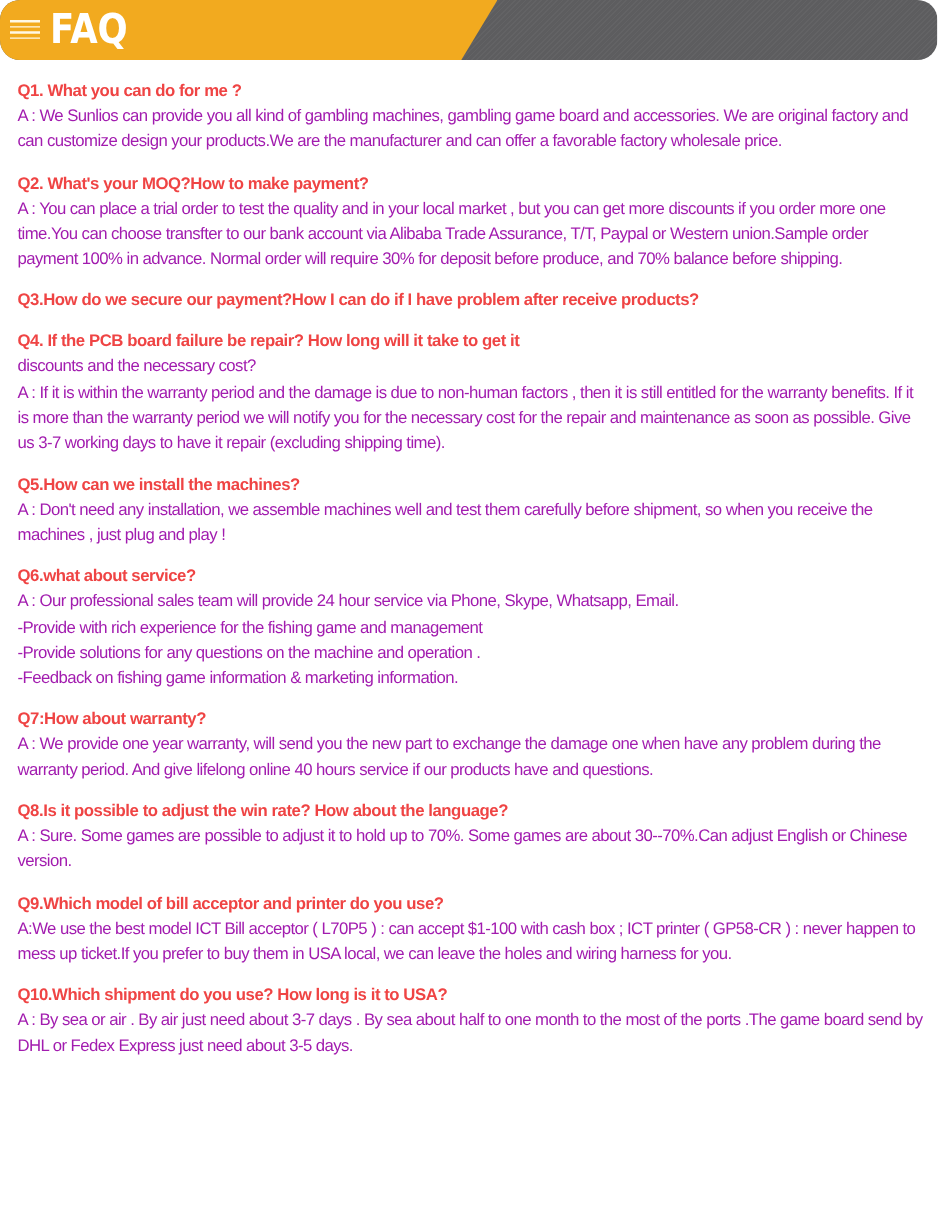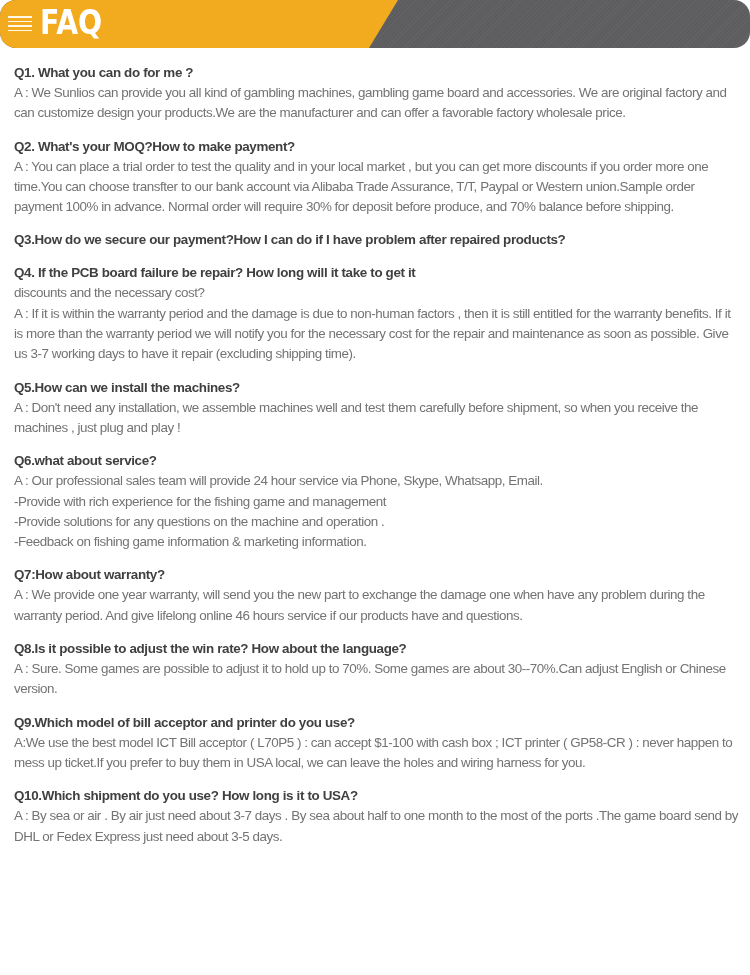--- a/index.html
+++ b/index.html
@@ -64,27 +64,27 @@
       top: 63px;
       width: 728px;
     }
     .faq-item {
       margin: 0 0 13px 0;
     }
     .q {
       font-weight: bold;
       font-size: 13.4px;
       line-height: 20px;
-      color: #404040;
+      color: #ef4444;
       letter-spacing: -0.35px;
     }
     .a, .line {
       font-size: 13.4px;
       line-height: 20.3px;
-      color: #737373;
+      color: #a21caf;
       letter-spacing: -0.45px;
     }
   </style>
 </head>
 <body>
 
 <div class="header">
   <div class="header-orange"></div>
   <div class="menu-icon">
     <span></span>
@@ -101,21 +101,21 @@
     <div class="q">Q1. What you can do for me ?</div>
     <div class="a">A : We Sunlios can provide you all kind of gambling machines, gambling game board and accessories. We are original factory and can customize design your products.We are the manufacturer and can offer a favorable factory wholesale price.</div>
   </div>
 
   <div class="faq-item">
     <div class="q">Q2. What's your MOQ?How to make payment?</div>
     <div class="a">A : You can place a trial order to test the quality and in your local market , but you can get more discounts if you order more one time.You can choose transfter to our bank account via Alibaba Trade Assurance, T/T, Paypal or Western union.Sample order payment 100% in advance. Normal order will require 30% for deposit before produce, and 70% balance before shipping.</div>
   </div>
 
   <div class="faq-item">
-    <div class="q">Q3.How do we secure our payment?How I can do if I have problem after repaired products?</div>
+    <div class="q">Q3.How do we secure our payment?How I can do if I have problem after receive products?</div>
   </div>
 
   <div class="faq-item">
     <div class="q">Q4. If the PCB board failure be repair? How long will it take to get it</div>
     <div class="line">discounts and the necessary cost?</div>
     <div class="a">A : If it is within the warranty period and the damage is due to non-human factors , then it is still entitled for the warranty benefits. If it is more than the warranty period we will notify you for the necessary cost for the repair and maintenance as soon as possible. Give us 3-7 working days to have it repair (excluding shipping time).</div>
   </div>
 
   <div class="faq-item">
     <div class="q">Q5.How can we install the machines?</div>
@@ -125,21 +125,21 @@
   <div class="faq-item">
     <div class="q">Q6.what about service?</div>
     <div class="a">A : Our professional sales team will provide 24 hour service via Phone, Skype, Whatsapp, Email.</div>
     <div class="line">-Provide with rich experience for the fishing game and management</div>
     <div class="line">-Provide solutions for any questions on the machine and operation .</div>
     <div class="line">-Feedback on fishing game information &amp; marketing information.</div>
   </div>
 
   <div class="faq-item">
     <div class="q">Q7:How about warranty?</div>
-    <div class="a">A : We provide one year warranty, will send you the new part to exchange the damage one when have any problem during the warranty period. And give lifelong online 46 hours service if our products have and questions.</div>
+    <div class="a">A : We provide one year warranty, will send you the new part to exchange the damage one when have any problem during the warranty period. And give lifelong online 40 hours service if our products have and questions.</div>
   </div>
 
   <div class="faq-item">
     <div class="q">Q8.Is it possible to adjust the win rate? How about the language?</div>
     <div class="a">A : Sure. Some games are possible to adjust it to hold up to 70%. Some games are about 30--70%.Can adjust English or Chinese version.</div>
   </div>
 
   <div class="faq-item">
     <div class="q">Q9.Which model of bill acceptor and printer do you use?</div>
     <div class="a">A:We use the best model ICT Bill acceptor ( L70P5 ) : can accept $1-100 with cash box ; ICT printer ( GP58-CR ) : never happen to mess up ticket.If you prefer to buy them in USA local, we can leave the holes and wiring harness for you.</div>

